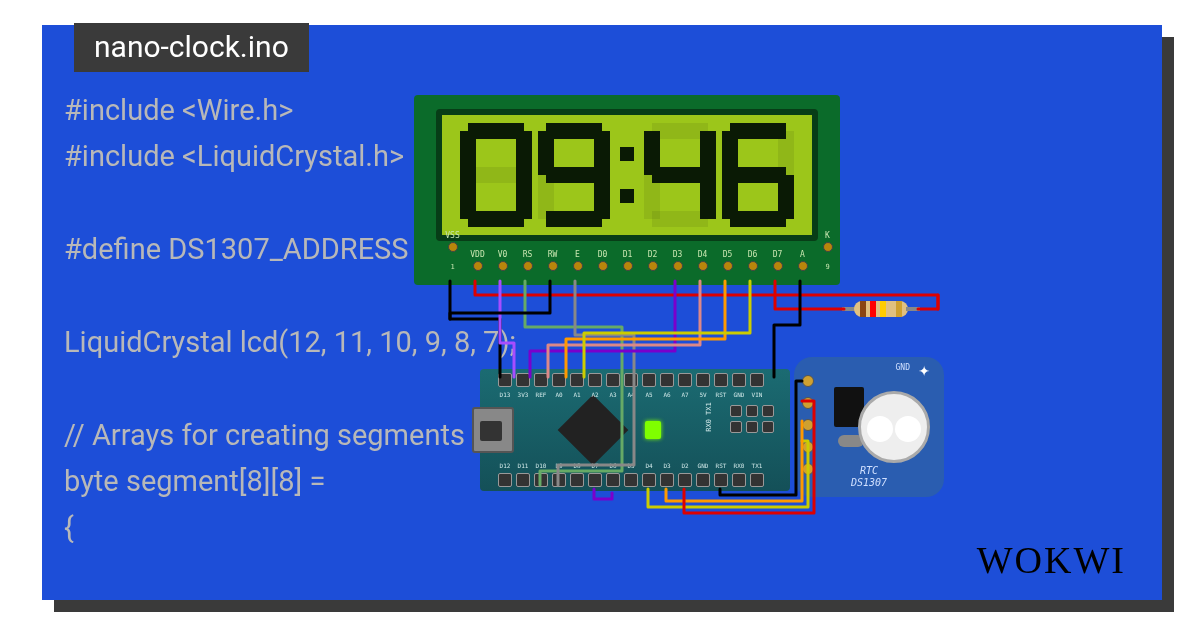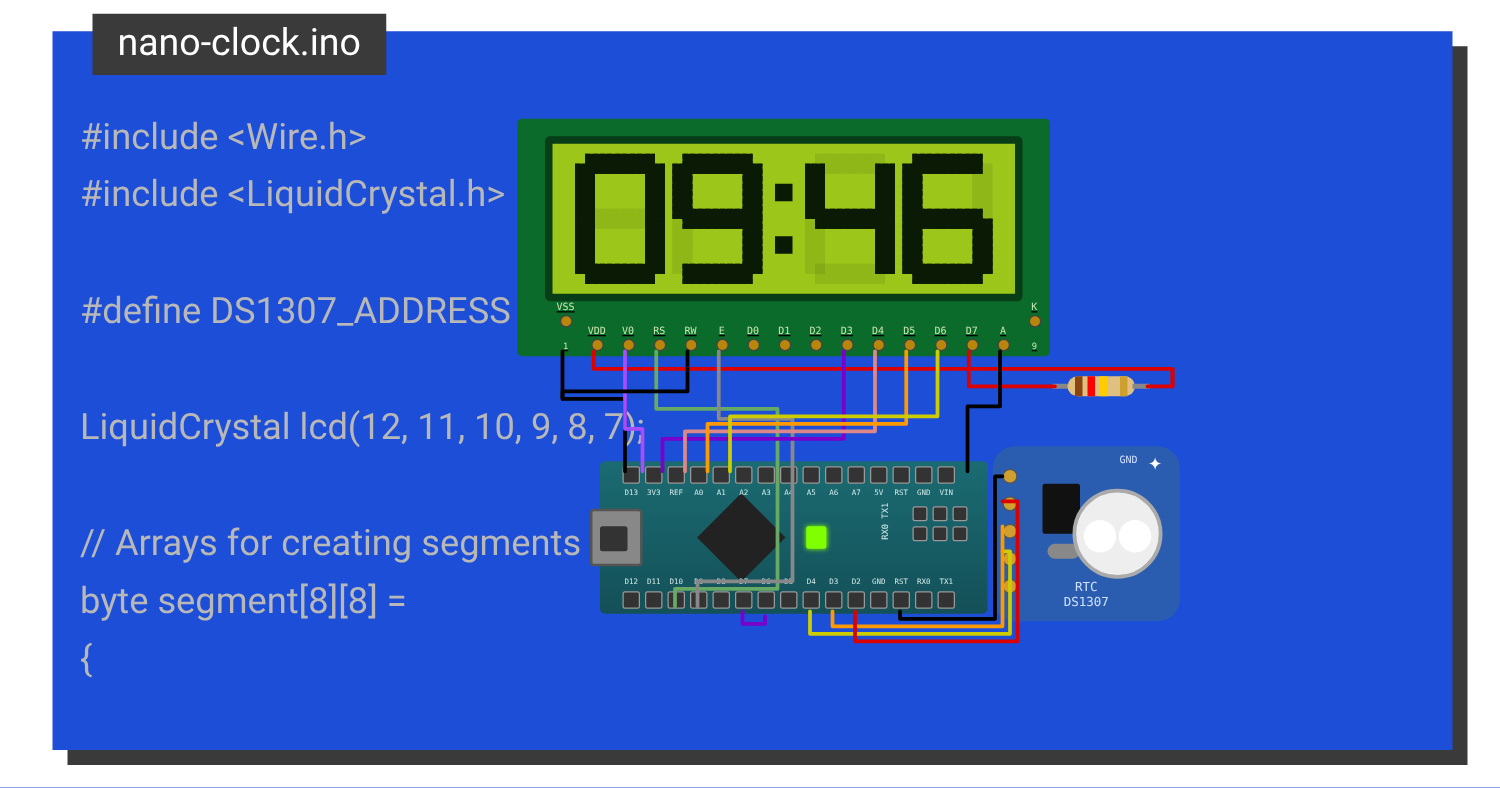--- a/index.html
+++ b/index.html
@@ -24,21 +24,21 @@
     left: 42px;
     top: 25px;
     width: 1120px;
     height: 575px;
     background: #1d4ed8;
     overflow: hidden;
   }
   .tab {
     position: absolute;
     left: 74px;
-    top: 11px;
+    top: 23px;
     padding: 6px 20px 8px 20px;
     background: #3a3a3a;
     color: #fff;
     font-size: 30px;
     font-weight: 400;
     z-index: 10;
     font-family: -apple-system, BlinkMacSystemFont, "Segoe UI", Roboto, sans-serif;
   }
   .code {
     position: absolute;
@@ -120,25 +120,24 @@
   .seg-a { top:0; left:8px; width:56px; height:16px; }
   .seg-b { top:8px; right:0; width:16px; height:44px; }
   .seg-c { bottom:8px; right:0; width:16px; height:44px; }
   .seg-d { bottom:0; left:8px; width:56px; height:16px; }
   .seg-e { bottom:8px; left:0; width:16px; height:44px; }
   .seg-f { top:8px; left:0; width:16px; height:44px; }
   .seg-g { top:44px; left:8px; width:56px; height:16px; }
   .lcd-pins {
     position: absolute;
     left: 26px;
-    bottom: 2px;
+    bottom: 12px;
     display: flex;
     gap: 0;
     align-items: flex-end;
-    text-decoration: underline;
   }
   .lcd-pin {
     width: 25px;
     text-align: center;
   }
   .lcd-pin-lbl {
     color: #c8e6b0;
     font-size: 8px;
     font-family: monospace;
     display: block;
@@ -302,20 +301,21 @@
   .rtc-label {
     position: absolute;
     bottom: 8px;
     left: 0;
     width: 100%;
     text-align: center;
     color: #d0e0ff;
     font-size: 10px;
     font-family: monospace;
     line-height: 1.2;
+    font-style: italic;
   }
   .rtc-pins {
     position: absolute;
     left: 8px;
     top: 18px;
     display: flex;
     flex-direction: column;
     gap: 10px;
   }
   .rtc-pin {
@@ -603,13 +603,14 @@
       <polyline points="266,394 266,412 426,412 426,346 420,346" stroke="#cc0"></polyline>
       <polyline points="284,394 284,406 420,406 420,326" stroke="#f90"></polyline>
       <polyline points="302,394 302,418 432,418 432,306 420,306" stroke="#d00"></polyline>
       <polyline points="338,394 338,400 414,400 414,286 420,286" stroke="#000"></polyline>
 
       <polyline points="212,394 212,404 230,404 230,398" stroke="#7a00cc"></polyline>
     </svg>
 
   </div>
 
+  <div class="logo">WOKWI</div>
 </div>
 
 </body></html>

